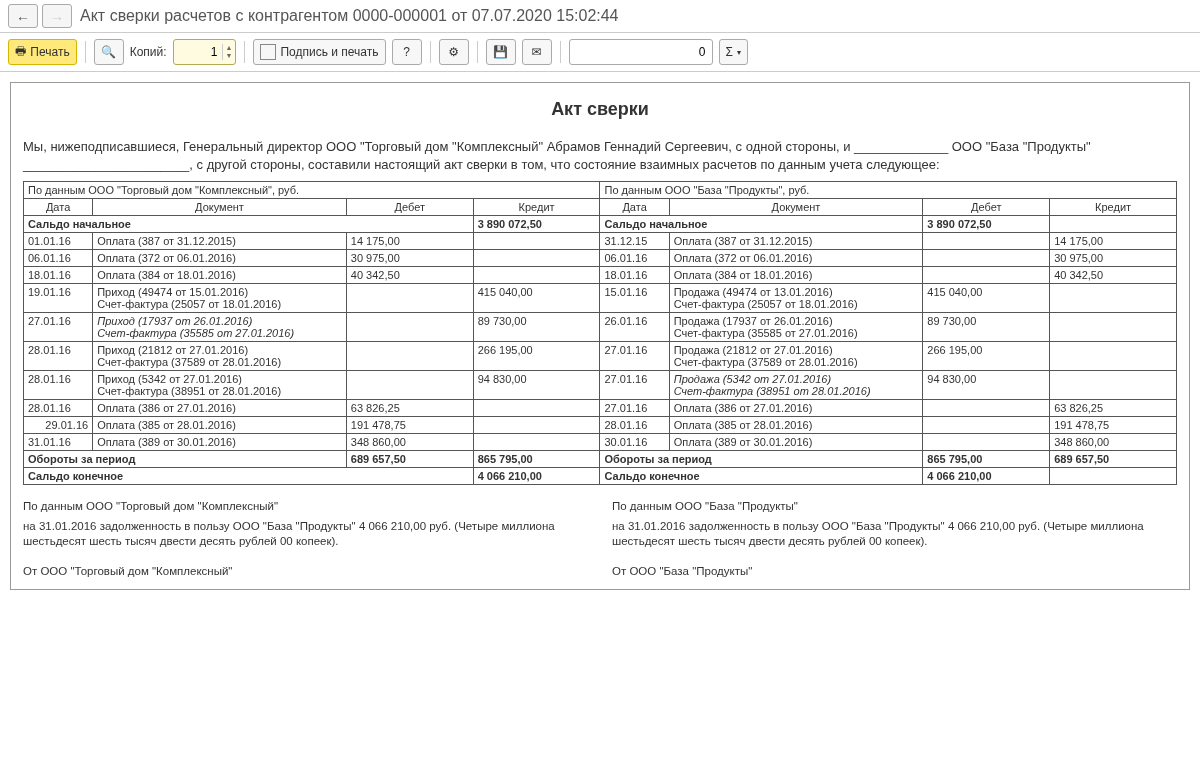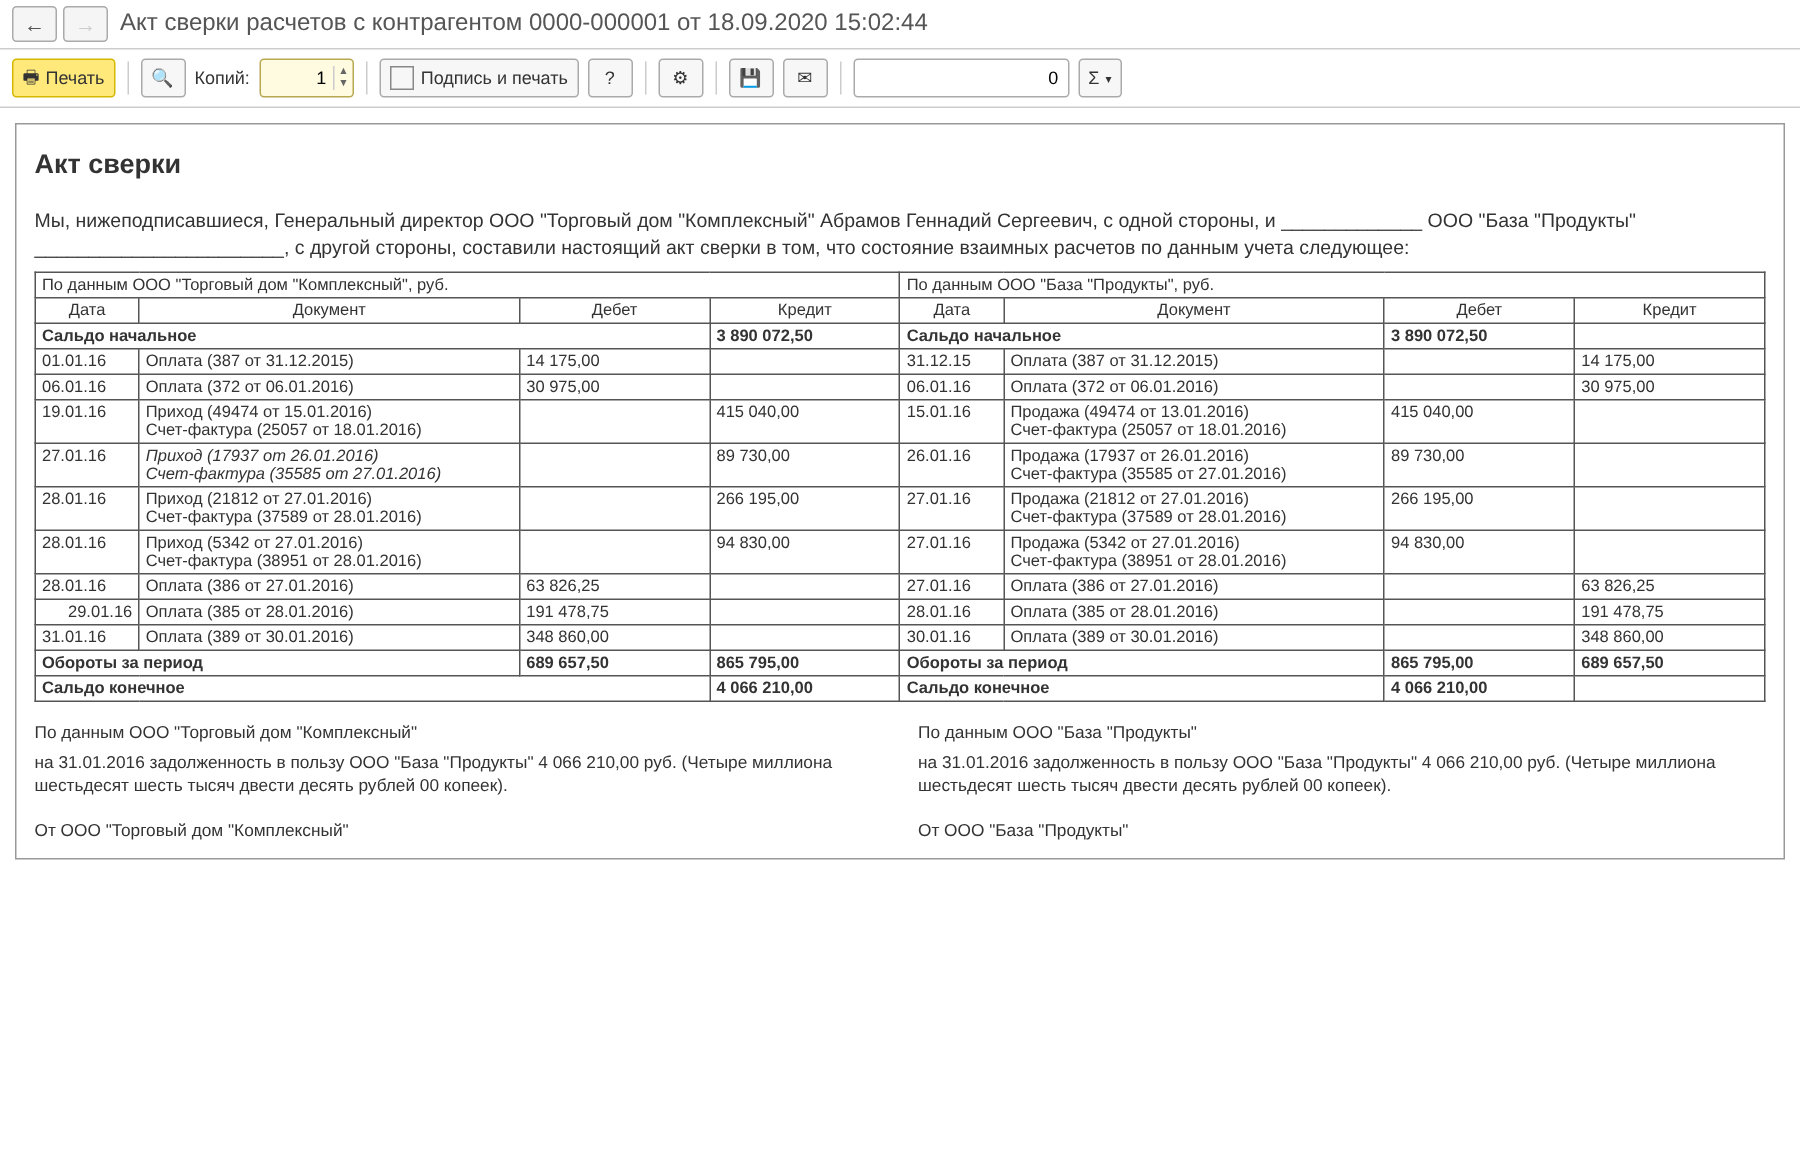--- a/index.html
+++ b/index.html
@@ -14,21 +14,21 @@
   .sep{width:1px;height:22px;background:#ccc;margin:0 2px}
   .copies-label{font-size:12px}
   .spinner{display:flex;align-items:center;border:1px solid #b8a850;border-radius:3px;background:#fffbe0;height:24px}
   .spinner input{border:none;background:transparent;text-align:right;width:40px;padding:0 4px;outline:none;font-size:12px}
   .spinner .spin-btns{display:flex;flex-direction:column;border-left:1px solid #ccc}
   .spinner .spin-btns span{font-size:7px;line-height:8px;padding:0 3px;cursor:pointer;color:#666}
   .num-field{border:1px solid #aaa;border-radius:3px;height:24px;width:130px;text-align:right;padding:0 6px;font-size:12px;background:#fff}
   .checkbox{width:14px;height:14px;border:1px solid #888}
   .doc-wrap{padding:8px}
   .doc{border:1px solid #999;padding:10px 12px;margin:2px}
-  .doc h2{text-align:left;font-size:18px;margin:6px 0 4px;font-weight:bold}
+  .doc h2{text-align:center;font-size:18px;margin:6px 0 4px;font-weight:bold}
   .doc .subhead{text-align:center;font-size:13px;line-height:1.35}
   .doc .intro{font-size:13px;line-height:1.35;margin-top:18px}
   .recon{width:100%;border-collapse:collapse;margin-top:8px;font-size:11px}
   .recon td,.recon th{border:1px solid #555;padding:2px 4px;vertical-align:top}
   .recon th{font-weight:normal;text-align:center}
   .recon .hdr{text-align:left;font-weight:normal}
   .recon .num{text-align:left;white-space:nowrap}
   .recon .date{white-space:nowrap}
   .recon .bold td{font-weight:bold}
   .footer-cols{display:flex;gap:24px;margin-top:14px;font-size:11.5px;line-height:1.35}
@@ -41,21 +41,21 @@
 </head>
 <body>
 
 <div class="titlebar">
   <div class="nav-btn">
       <span class="icon">←</span>
     </div>
   <div class="nav-btn disabled">
       <span class="icon">→</span>
     </div>
-  <div class="page-title">Акт сверки расчетов с контрагентом 0000-000001 от 18.09.2020 15:02:44</div>
+  <div class="page-title">Акт сверки расчетов с контрагентом 0000-000001 от 07.07.2020 15:02:44</div>
 </div>
 
 <div class="toolbar">
   <div class="btn primary">
     <span class="icon">🖶</span>
     <span>Печать</span>
   </div>
   <div class="sep"></div>
   <div class="btn icon-only">
       <span class="icon">🔍</span>
@@ -149,20 +149,30 @@
             <td class="date" style="white-space: pre-line;">06.01.16</td>
             <td style="white-space: pre-line;">Оплата (372 от 06.01.2016)</td>
             <td class="num" style="white-space: pre-line;">30 975,00</td>
             <td class="num" style="white-space: pre-line;"></td>
             <td class="date" style="white-space: pre-line;">06.01.16</td>
             <td style="white-space: pre-line;">Оплата (372 от 06.01.2016)</td>
             <td class="num" style="white-space: pre-line;"></td>
             <td class="num" style="white-space: pre-line;">30 975,00</td>
           </tr>
           <tr>
+            <td class="date" style="white-space: pre-line;">18.01.16</td>
+            <td style="white-space: pre-line;">Оплата (384 от 18.01.2016)</td>
+            <td class="num" style="white-space: pre-line;">40 342,50</td>
+            <td class="num" style="white-space: pre-line;"></td>
+            <td class="date" style="white-space: pre-line;">18.01.16</td>
+            <td style="white-space: pre-line;">Оплата (384 от 18.01.2016)</td>
+            <td class="num" style="white-space: pre-line;"></td>
+            <td class="num" style="white-space: pre-line;">40 342,50</td>
+          </tr>
+          <tr>
             <td class="date" style="white-space: pre-line;">19.01.16</td>
             <td style="white-space: pre-line;">Приход (49474 от 15.01.2016)
 Счет-фактура (25057 от 18.01.2016)</td>
             <td class="num" style="white-space: pre-line;"></td>
             <td class="num" style="white-space: pre-line;">415 040,00</td>
             <td class="date" style="white-space: pre-line;">15.01.16</td>
             <td style="white-space: pre-line;">Продажа (49474 от 13.01.2016)
 Счет-фактура (25057 от 18.01.2016)</td>
             <td class="num" style="white-space: pre-line;">415 040,00</td>
             <td class="num" style="white-space: pre-line;"></td>
@@ -191,21 +201,21 @@
             <td class="num" style="white-space: pre-line;">266 195,00</td>
             <td class="num" style="white-space: pre-line;"></td>
           </tr>
           <tr>
             <td class="date" style="white-space: pre-line;">28.01.16</td>
             <td style="white-space: pre-line;">Приход (5342 от 27.01.2016)
 Счет-фактура (38951 от 28.01.2016)</td>
             <td class="num" style="white-space: pre-line;"></td>
             <td class="num" style="white-space: pre-line;">94 830,00</td>
             <td class="date" style="white-space: pre-line;">27.01.16</td>
-            <td style="white-space: pre-line;">Продажа (5342 от 27.01.2016)
+            <td style="white-space: pre-line; font-style: italic;">Продажа (5342 от 27.01.2016)
 Счет-фактура (38951 от 28.01.2016)</td>
             <td class="num" style="white-space: pre-line;">94 830,00</td>
             <td class="num" style="white-space: pre-line;"></td>
           </tr>
           <tr>
             <td class="date" style="white-space: pre-line;">28.01.16</td>
             <td style="white-space: pre-line;">Оплата (386 от 27.01.2016)</td>
             <td class="num" style="white-space: pre-line;">63 826,25</td>
             <td class="num" style="white-space: pre-line;"></td>
             <td class="date" style="white-space: pre-line;">27.01.16</td>

